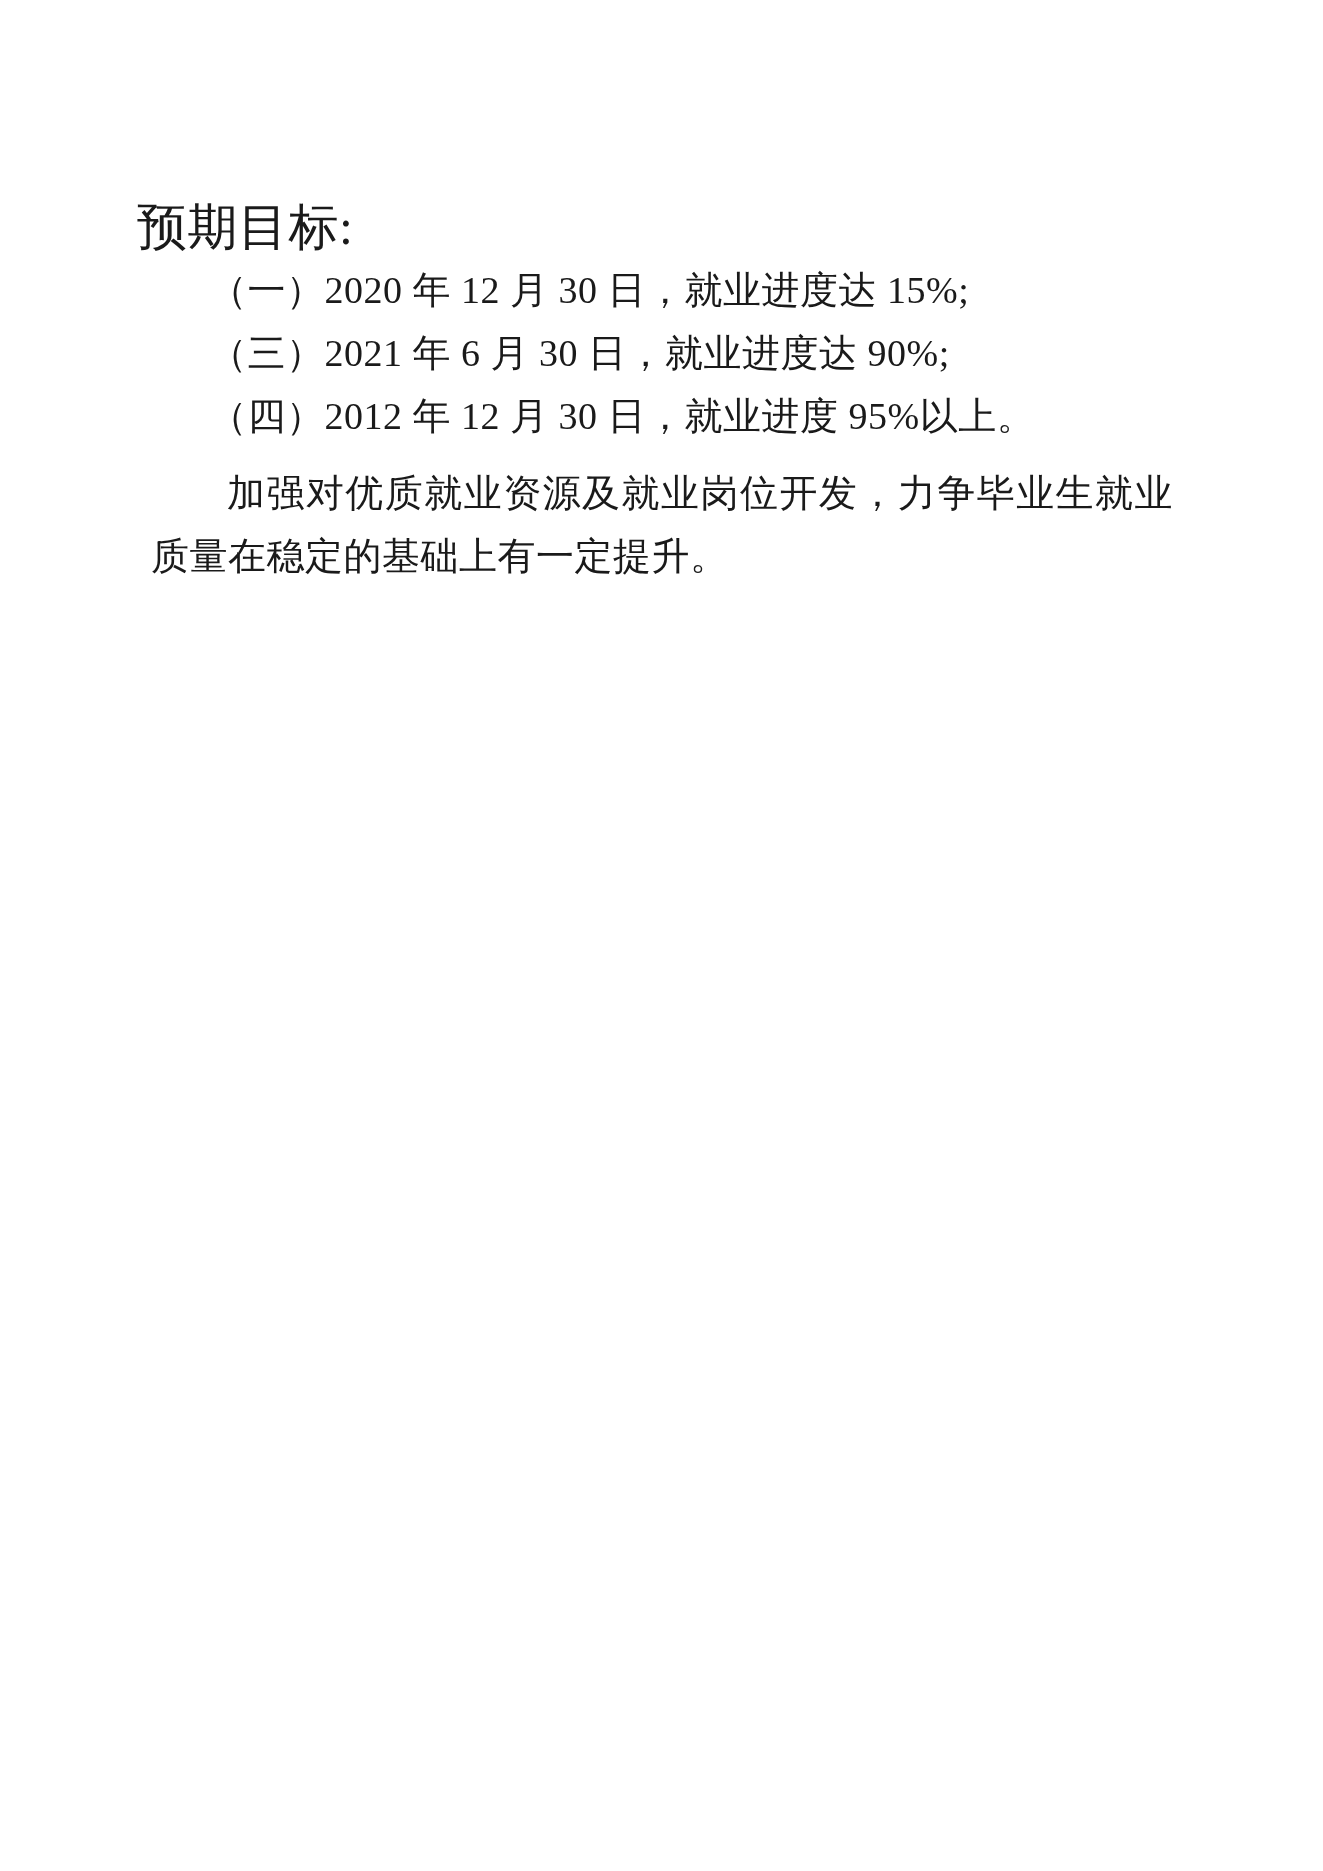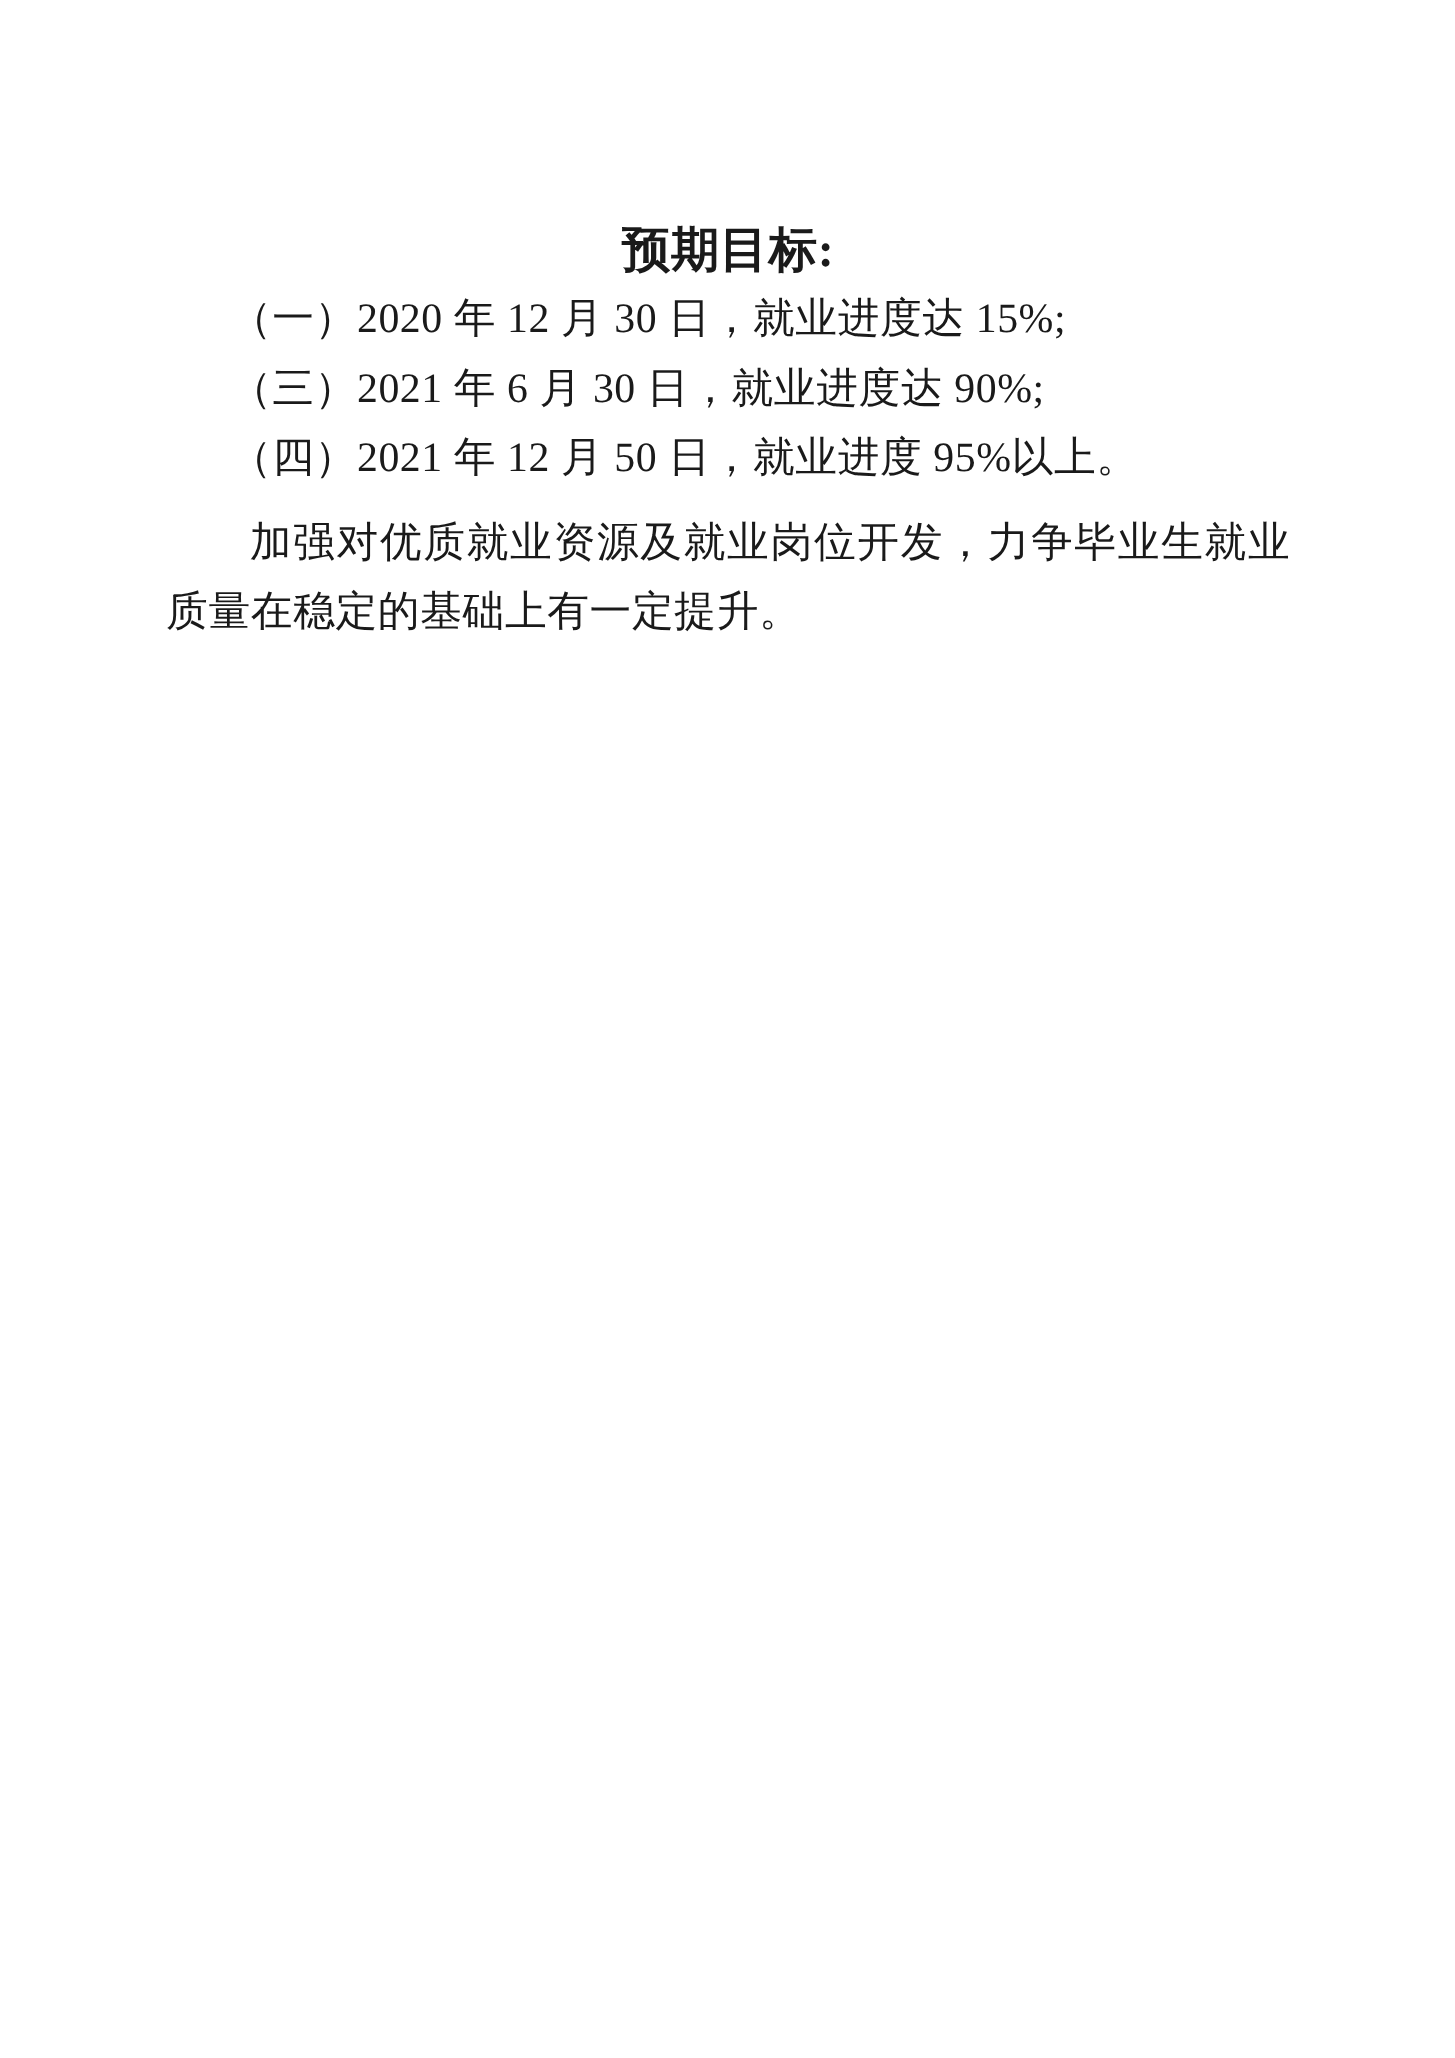--- a/index.html
+++ b/index.html
@@ -21,24 +21,23 @@
     position: absolute;
     left: 137px;
     top: 196px;
     width: 1050px;
     font-size: 38px;
     line-height: 63px;
     letter-spacing: 0.5px;
   }
   .doc-heading {
     margin: 0;
-    font-weight: bold;
-    font-size: 44px;
+    font-weight: normal;
+    font-size: 50px;
     line-height: 63px;
-    text-align: center;
   }
   .goal-line {
     margin: 0;
     padding-left: 72px; 
     line-height: 63px;
     white-space: nowrap;
   }
   .closing-paragraph {
     margin: 14px;
     text-indent: 2em;
@@ -51,17 +50,17 @@
 
 <div class="page">
   <div class="content">
     <p class="doc-heading">预期目标:</p>
 
     <p class="goal-line">（一）2020 年 12 月 30 日，就业进度达 15%;</p>
 
 
     <p class="goal-line">（三）2021 年 6 月 30 日，就业进度达 90%;</p>
 
-    <p class="goal-line">（四）2021 年 12 月 50 日，就业进度 95%以上。</p>
+    <p class="goal-line">（四）2012 年 12 月 30 日，就业进度 95%以上。</p>
 
     <p class="closing-paragraph">加强对优质就业资源及就业岗位开发，力争毕业生就业质量在稳定的基础上有一定提升。</p>
   </div>
 </div>
 
 </body></html>

